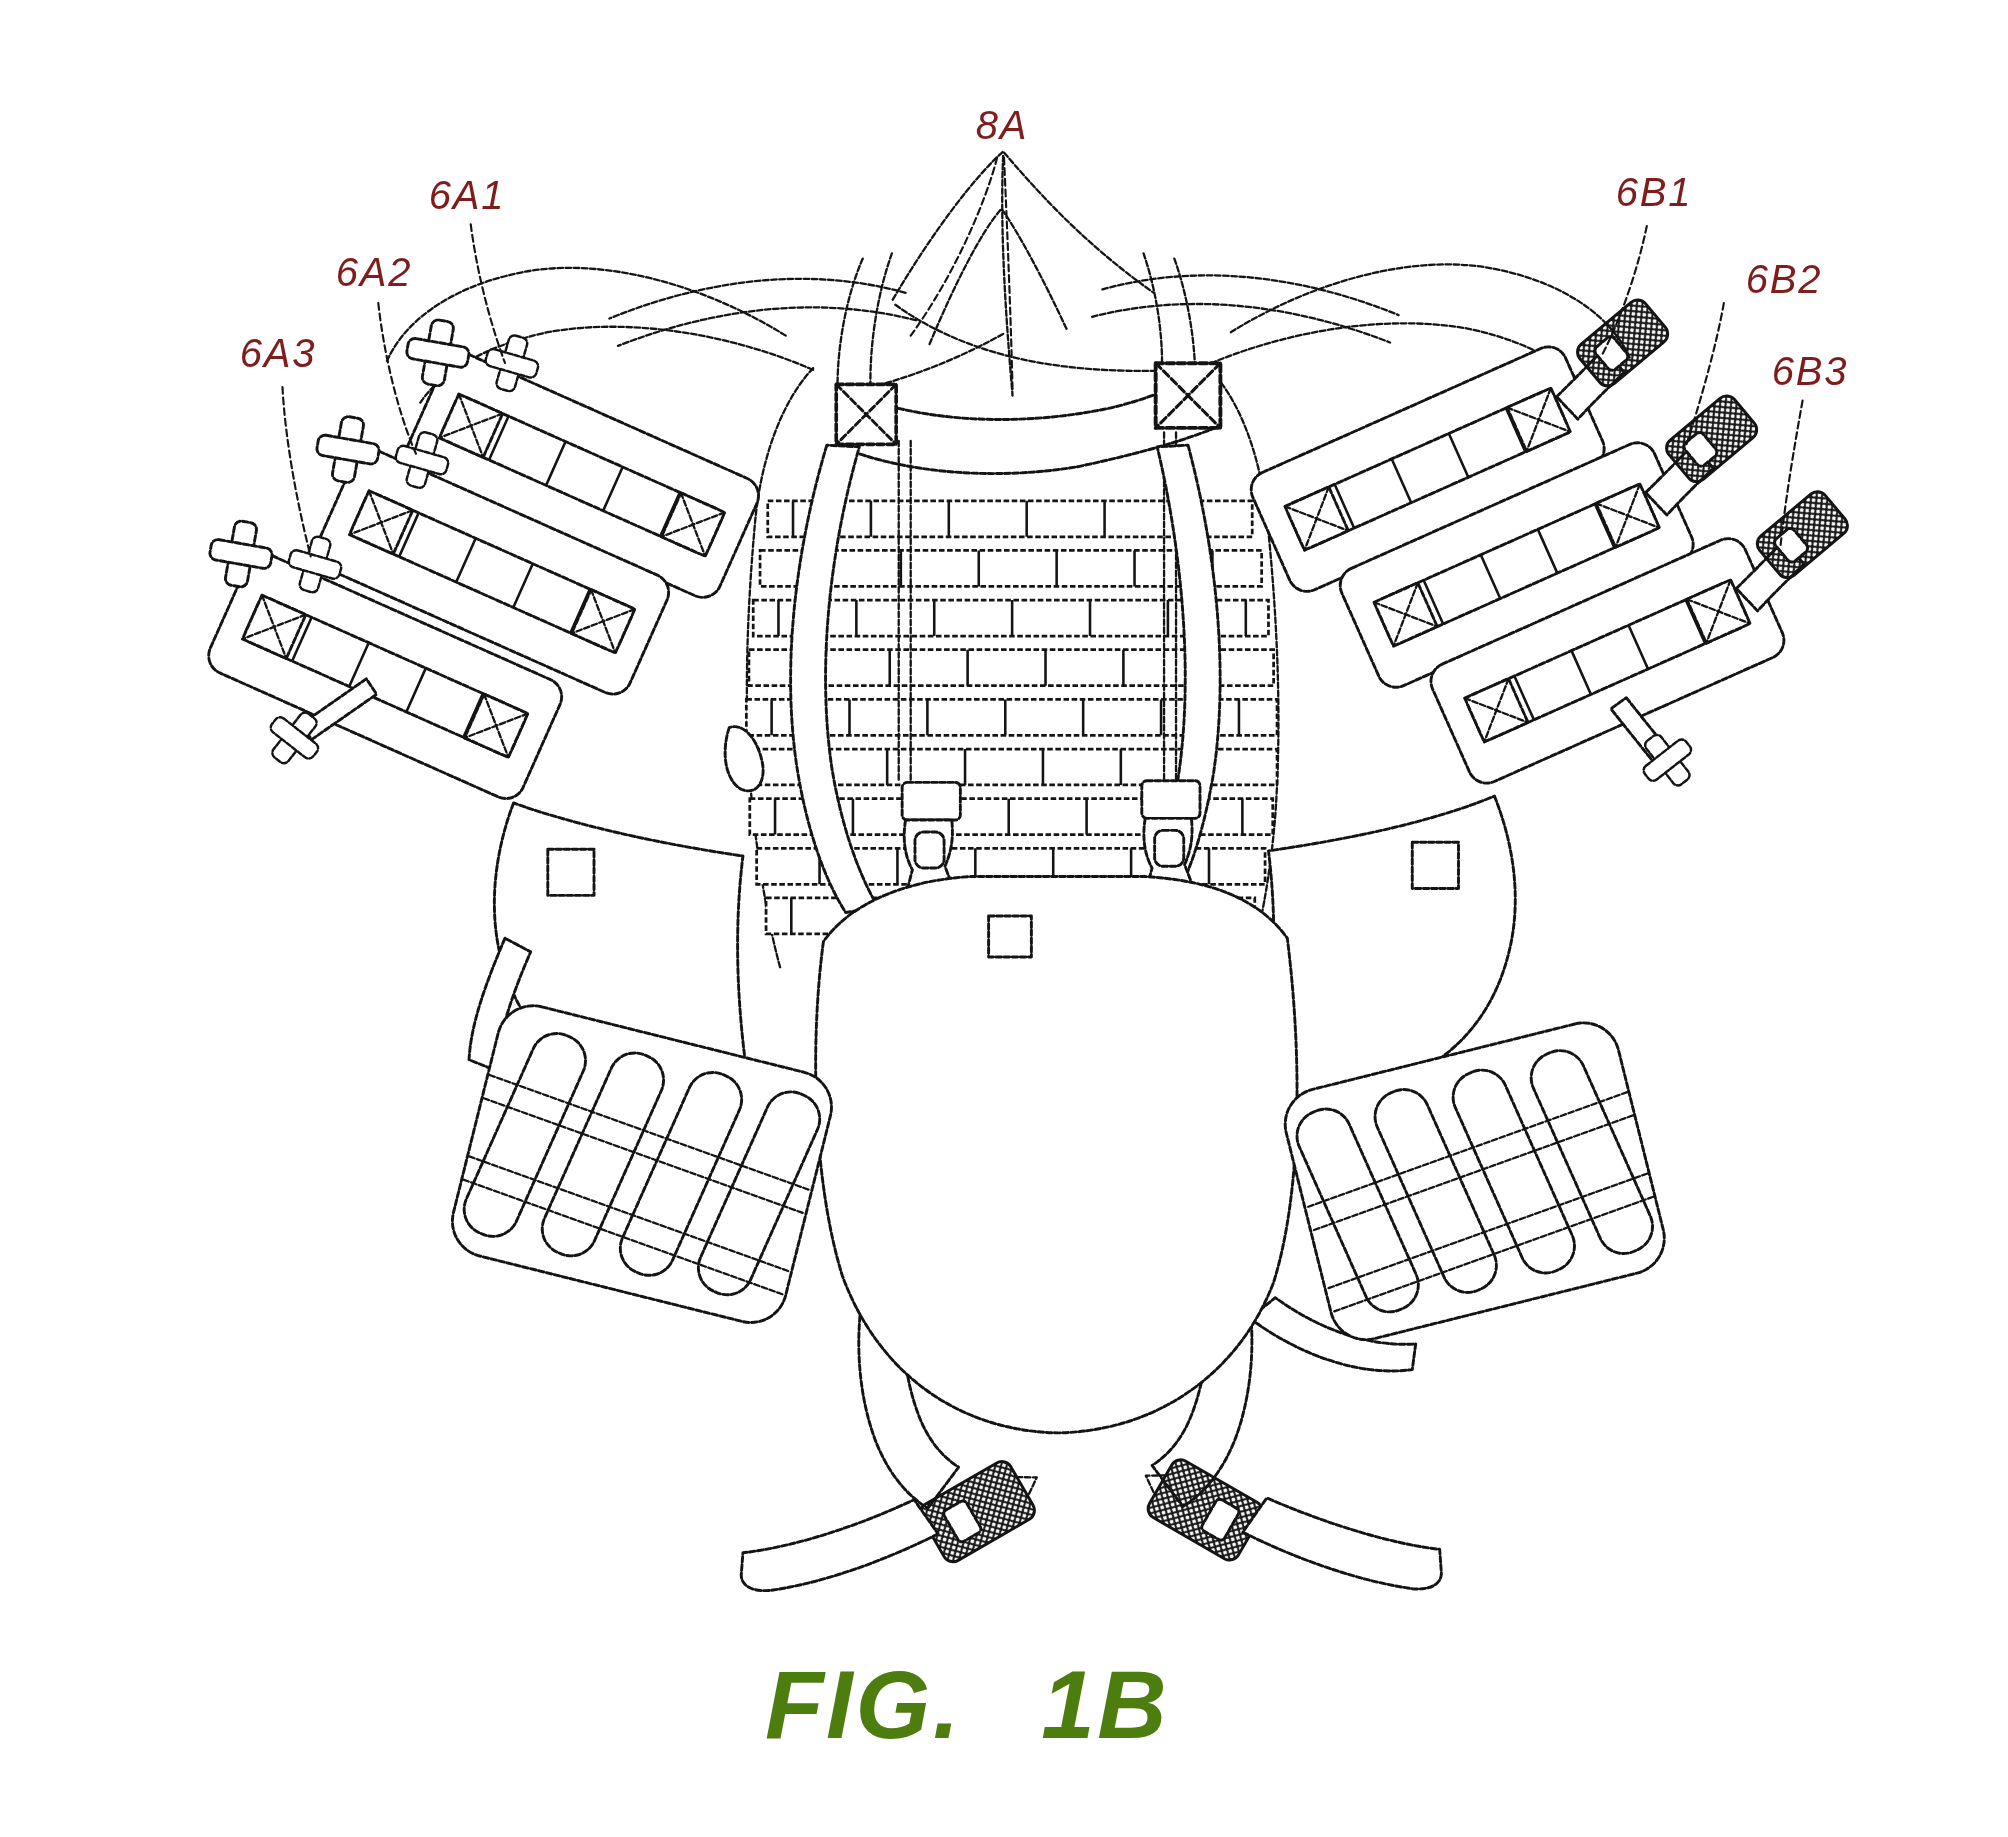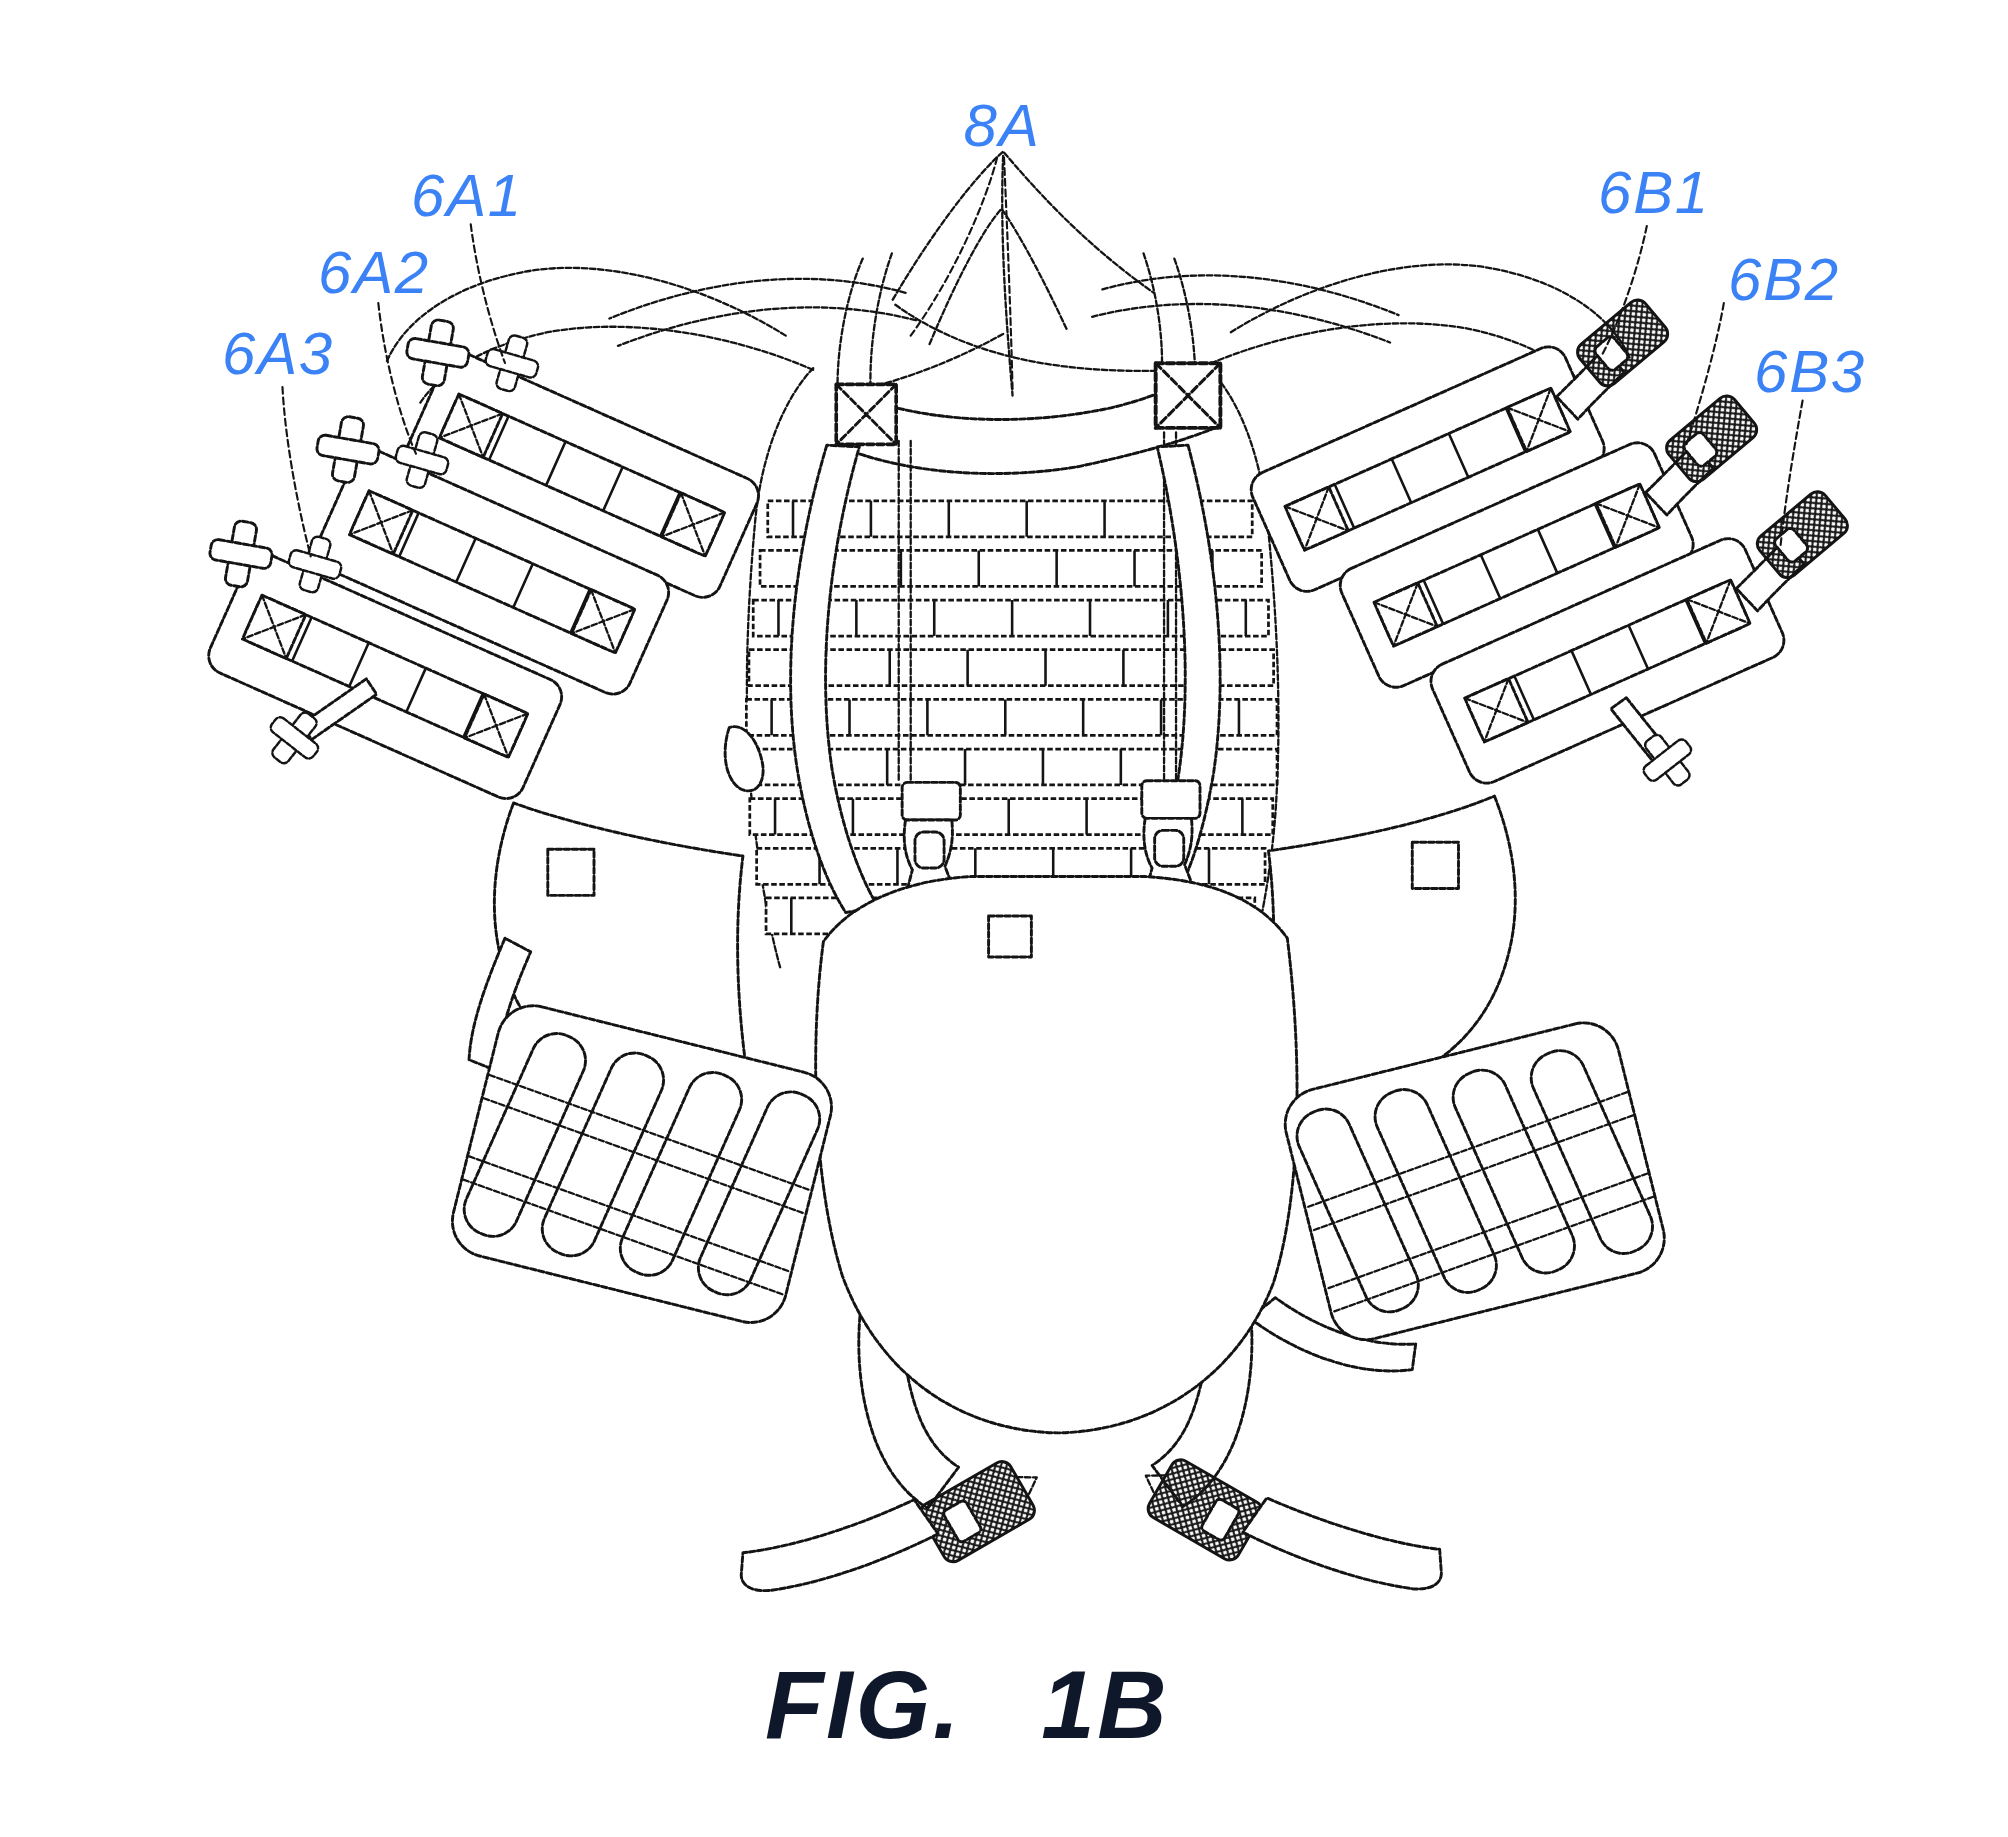--- a/index.html
+++ b/index.html
@@ -6,22 +6,22 @@
   body{width:2008px;height:1837px;position:relative;font-family:"Liberation Sans",sans-serif;overflow:hidden;}
   .stage{position:absolute;inset:0;background:#fff;}
   svg{position:absolute;left:0;top:0;}
   .s{fill:#fff;stroke:#141414;stroke-width:3.4;stroke-linejoin:round;stroke-linecap:round;stroke-dasharray:6.5 3;}
   .t{fill:none;stroke:#141414;stroke-width:2.7;stroke-linejoin:round;stroke-linecap:round;stroke-dasharray:6.5 3;}
   .row{fill:#fff;stroke:#141414;stroke-width:3.2;stroke-dasharray:6.5 3;}
   .rowtick{stroke:#141414;stroke-width:42;stroke-dasharray:3 88;fill:none;}
   .ptick{stroke:#141414;stroke-width:56;stroke-dasharray:3 70;fill:none;}
   .leader{fill:none;stroke:#141414;stroke-width:2.5;stroke-dasharray:8 4.5;stroke-linecap:round;}
   .hx{fill:url(#xh);stroke:#141414;stroke-width:3.4;stroke-linejoin:round;}
-  .ref{position:absolute;transform:translate(-50%,-50%);font-style:italic;font-size:60px;font-weight:500;color:#3b82f6;letter-spacing:1.7px;white-space:nowrap;}
-  .caption{position:absolute;transform:translate(-50%,-50%);font-style:italic;font-weight:bold;font-size:96px;color:#0f172a;letter-spacing:2.6px;word-spacing:50px;white-space:nowrap;}
+  .ref{position:absolute;transform:translate(-50%,-50%);font-style:italic;font-size:40px;font-weight:500;color:#7f1d1d;letter-spacing:1.7px;white-space:nowrap;}
+  .caption{position:absolute;transform:translate(-50%,-50%);font-style:italic;font-weight:bold;font-size:96px;color:#4d7c0f;letter-spacing:2.6px;word-spacing:50px;white-space:nowrap;}
 </style>
 </head>
 <body>
 
 <div class="stage">
 
 <svg width="2008" height="1837" viewBox="0 0 2346 2146">
   <defs>
     <pattern id="xh" width="9" height="9" patternUnits="userSpaceOnUse">
       <path d="M0,0 L9,9 M9,0 L0,9" stroke="#141414" stroke-width="2.4" fill="none"></path>

